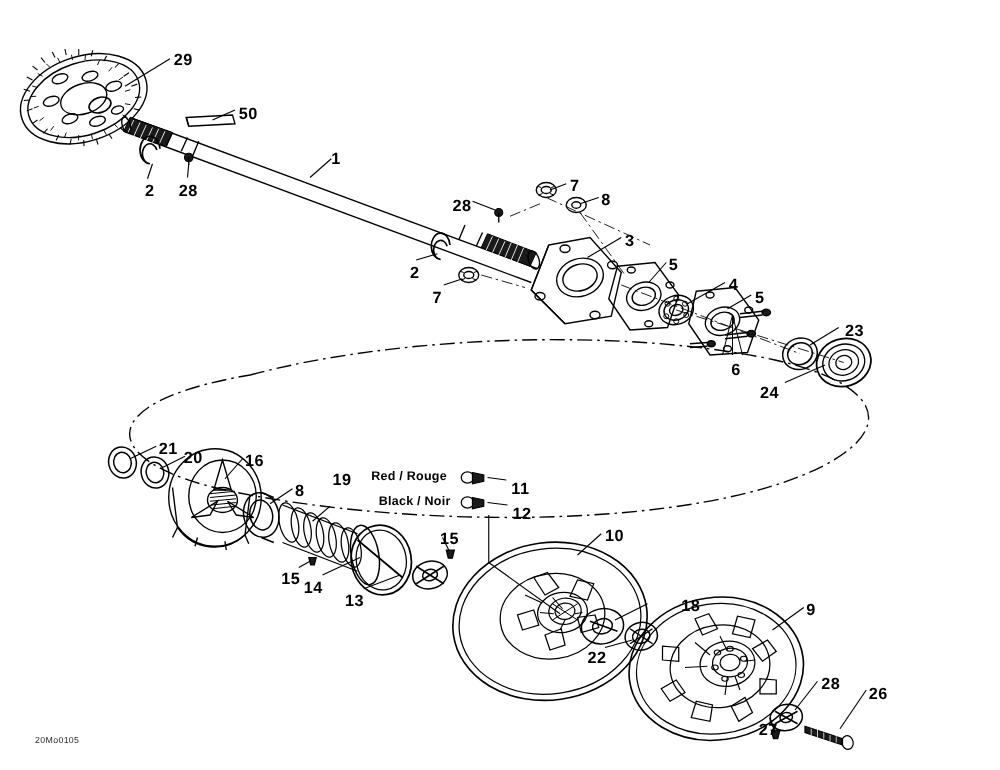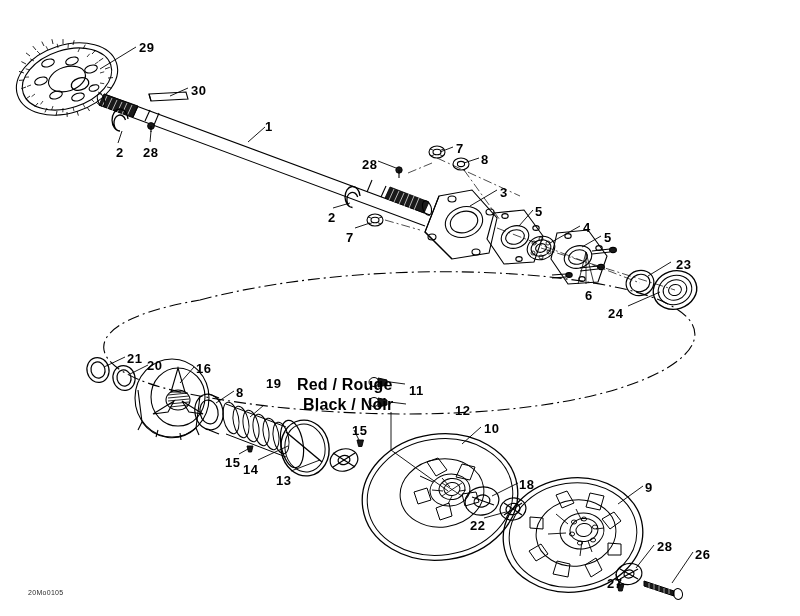--- a/index.html
+++ b/index.html
@@ -30,21 +30,21 @@
     font-size: 13px;
     font-weight: 700;
     color: #000000;
     letter-spacing: 0.4px;
     white-space: nowrap;
     line-height: 1;
   }
   .wire-label {
     position: absolute;
     font-family: "Liberation Sans", sans-serif;
-    font-size: 16px;
+    font-size: 10px;
     font-weight: 700;
     color: #000000;
     white-space: nowrap;
     line-height: 1;
     letter-spacing: 0.2px;
   }
   .docnum {
     position: absolute;
     font-family: "Liberation Sans", sans-serif;
     font-size: 7px;
@@ -557,21 +557,21 @@
         <path d="M464 170 L500 220"></path>
         <path d="M437 158 L520 196"></path>
         <path d="M385 220 L420 230"></path>
         <path d="M497 228 L640 283"></path>
         <path d="M541 248 L675 290"></path>
       </g>
     </g>
   </svg>
 
   <div class="callout" style="left:139px;top:41px;">29</div>
-  <div class="callout" style="left:191px;top:84px;">30</div>
+  <div class="callout" style="left:191px;top:84px;">50</div>
   <div class="callout" style="left:265px;top:120px;">1</div>
   <div class="callout" style="left:116px;top:146px;">2</div>
   <div class="callout" style="left:143px;top:146px;">28</div>
   <div class="callout" style="left:362px;top:158px;">28</div>
   <div class="callout" style="left:456px;top:142px;">7</div>
   <div class="callout" style="left:481px;top:153px;">8</div>
   <div class="callout" style="left:328px;top:211px;">2</div>
   <div class="callout" style="left:346px;top:231px;">7</div>
   <div class="callout" style="left:500px;top:186px;">3</div>
   <div class="callout" style="left:535px;top:205px;">5</div>
@@ -579,27 +579,27 @@
   <div class="callout" style="left:604px;top:231px;">5</div>
   <div class="callout" style="left:585px;top:289px;">6</div>
   <div class="callout" style="left:676px;top:258px;">23</div>
   <div class="callout" style="left:608px;top:307px;">24</div>
   <div class="callout" style="left:127px;top:352px;">21</div>
   <div class="callout" style="left:147px;top:359px;">20</div>
   <div class="callout" style="left:196px;top:362px;">16</div>
   <div class="callout" style="left:236px;top:386px;">8</div>
   <div class="callout" style="left:266px;top:377px;">19</div>
   <div class="callout" style="left:409px;top:384px;">11</div>
-  <div class="callout" style="left:410px;top:404px;margin-left:45px;">12</div>
+  <div class="callout" style="left:410px;top:404px;">12</div>
   <div class="callout" style="left:225px;top:456px;">15</div>
   <div class="callout" style="left:243px;top:463px;">14</div>
   <div class="callout" style="left:276px;top:474px;text-align:center;">13</div>
   <div class="callout" style="left:352px;top:424px;">15</div>
   <div class="callout" style="left:484px;top:422px;">10</div>
-  <div class="callout" style="left:519px;top:478px;">18</div>
+  <div class="callout" style="left:519px;top:478px;padding-left:26px;">18</div>
   <div class="callout" style="left:470px;top:519px;">22</div>
   <div class="callout" style="left:645px;top:481px;">9</div>
   <div class="callout" style="left:657px;top:540px;">28</div>
   <div class="callout" style="left:695px;top:548px;">26</div>
   <div class="callout" style="left:607px;top:577px;text-align:right;">27</div>
 
   <div class="wire-label" style="left:297px;top:377px;">Red / Rouge</div>
   <div class="wire-label" style="left:303px;top:397px;">Black / Noir</div>
 
   <div class="docnum" style="left:28px;top:589px;">20Mo0105</div>

